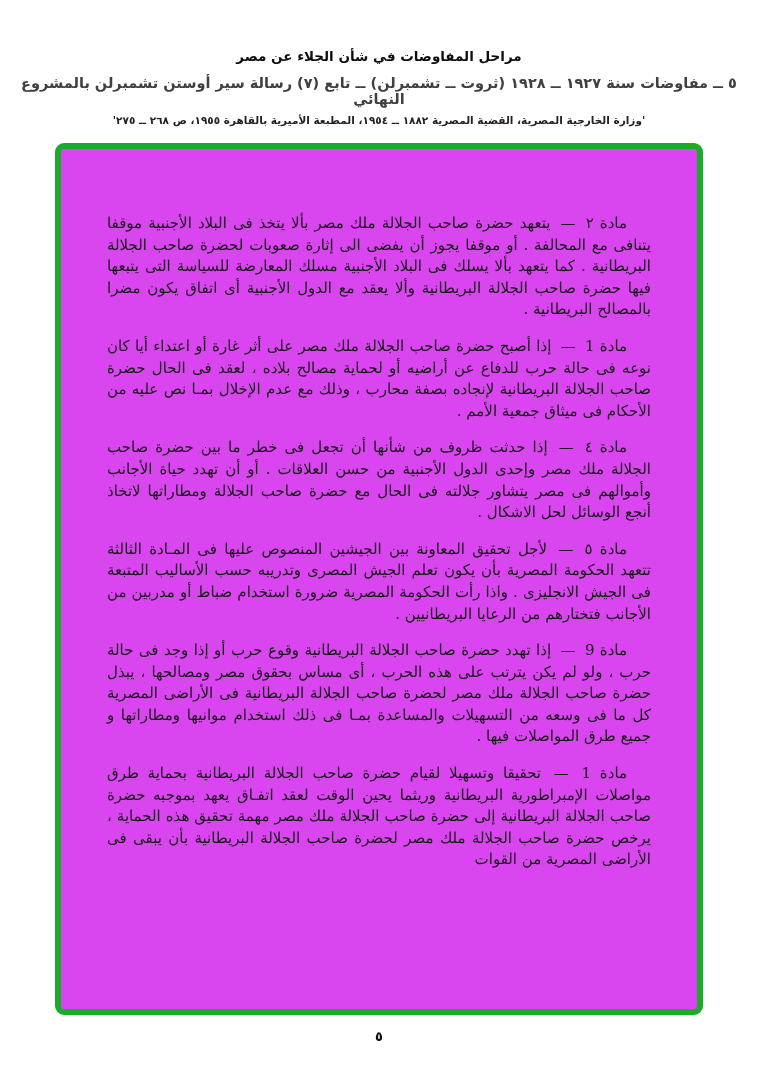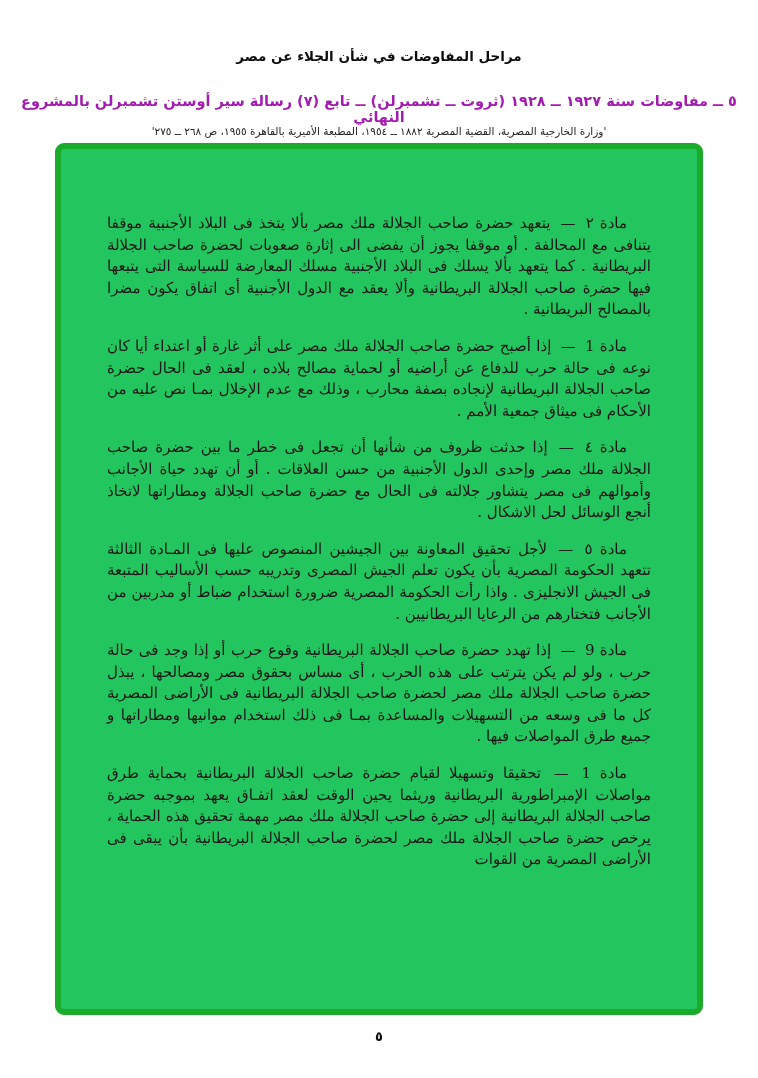--- a/index.html
+++ b/index.html
@@ -23,41 +23,41 @@
     text-align: center;
     direction: rtl;
   }
   .doc-title {
     font-size: 13.5px;
     font-weight: bold;
     letter-spacing: 0.2px;
     color: #0d0d0d;
   }
   .doc-subtitle {
-    margin-top: 29px;
+    margin-top: 11px;
     font-size: 14.5px;
     font-weight: bold;
-    color: #a21caf;
+    color: #404040;
   }
   .doc-source {
-    margin-top: 0;
+    margin-top: 7px;
     font-size: 10.5px;
-    font-weight: normal;
+    font-weight: bold;
     color: #222222;
   }
   .scan-frame {
     position: absolute;
     left: 55px;
     top: 143px;
     width: 648px;
     height: 872px;
     border-style: solid;
     border-width: 6px;
     border-radius: 9px;
-    background: #22c55e;
+    background: #d946ef;
   }
   .scan-content {
     padding: 64px 46px 0 46px;
     direction: rtl;
     text-align: justify;
     font-family: "DejaVu Serif", serif;
     color: #181818;
   }
   p.article {
     font-size: 15px;

